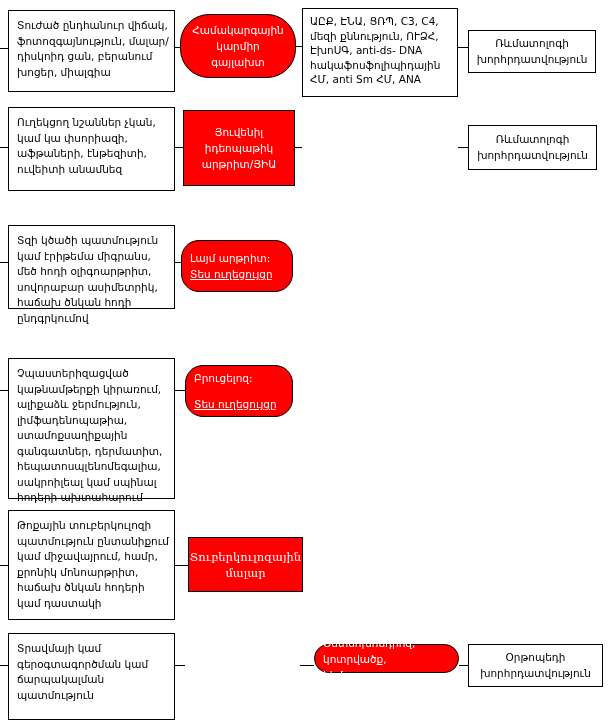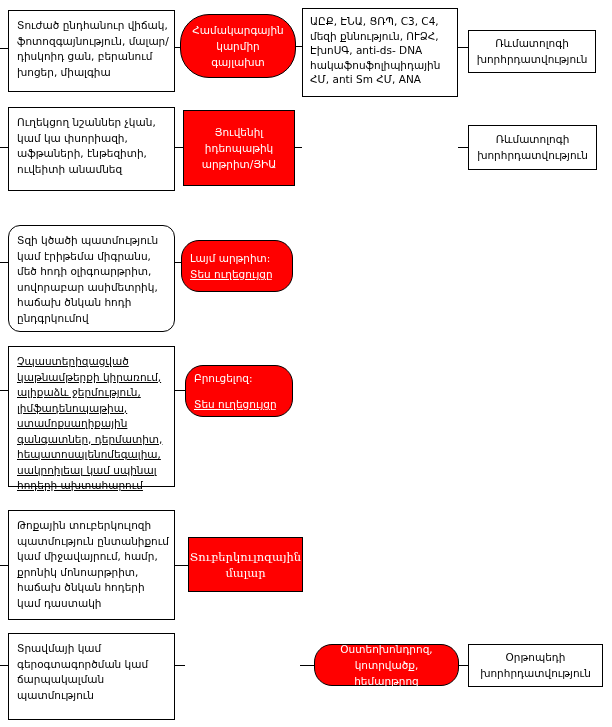--- a/index.html
+++ b/index.html
@@ -81,42 +81,42 @@
   <div class="connector" style="left:458px;top:47px;width:10px;"></div>
 
   <div class="box symptoms" style="left:8px;top:107px;width:167px;height:84px;">Ուղեկցող նշաններ չկան, կամ կա փսորիազի, աֆթաների, էնթեզիտի, ուվեիտի անամնեզ</div>
   <div class="box diagnosis" style="left:183px;top:110px;width:112px;height:76px;">Յուվենիլ իդեոպաթիկ արթրիտ/ՅԻԱ</div>
   <div class="box referral" style="left:468px;top:125px;width:129px;height:45px;">Ռևմատոլոգի խորհրդատվություն</div>
   <div class="connector" style="left:0px;top:147px;width:8px;"></div>
   <div class="connector" style="left:175px;top:147px;width:8px;"></div>
   <div class="connector" style="left:295px;top:147px;width:7px;"></div>
   <div class="connector" style="left:458px;top:147px;width:10px;"></div>
 
-  <div class="box symptoms" style="left:8px;top:225px;width:167px;height:107px;border-radius:12px;">Տզի կծածի պատմություն կամ էրիթեմա միգրանս, մեծ հոդի օլիգոարթրիտ, սովորաբար ասիմետրիկ, հաճախ ծնկան հոդի ընդգրկումով</div>
+  <div class="box symptoms" style="left:8px;top:225px;width:167px;height:84px;">Տզի կծածի պատմություն կամ էրիթեմա միգրանս, մեծ հոդի օլիգոարթրիտ, սովորաբար ասիմետրիկ, հաճախ ծնկան հոդի ընդգրկումով</div>
   <div class="box diagnosis left-align" style="left:181px;top:240px;width:112px;height:52px;">
     <div>Լայմ արթրիտ:</div>
     <div class="link">Տես ուղեցույցը</div>
   </div>
   <div class="connector" style="left:0px;top:262px;width:8px;"></div>
   <div class="connector" style="left:175px;top:262px;width:6px;"></div>
 
-  <div class="box symptoms" style="left:8px;top:346px;width:167px;height:141px;text-decoration:underline;">Չպաստերիզացված կաթնամթերքի կիրառում, ալիքաձև ջերմություն, լիմֆադենոպաթիա, ստամոքսաղիքային գանգատներ, դերմատիտ, հեպատոսպլենոմեգալիա, սակրոիլեալ կամ սպինալ հոդերի ախտահարում</div>
+  <div class="box symptoms" style="left:8px;top:358px;width:167px;height:141px;">Չպաստերիզացված կաթնամթերքի կիրառում, ալիքաձև ջերմություն, լիմֆադենոպաթիա, ստամոքսաղիքային գանգատներ, դերմատիտ, հեպատոսպլենոմեգալիա, սակրոիլեալ կամ սպինալ հոդերի ախտահարում</div>
   <div class="box diagnosis left-align" style="left:185px;top:365px;width:108px;height:52px;">
     <div class="gap-below">Բրուցելոզ:</div>
     <div class="link">Տես ուղեցույցը</div>
   </div>
   <div class="connector" style="left:0px;top:390px;width:8px;"></div>
   <div class="connector" style="left:175px;top:390px;width:10px;"></div>
 
   <div class="box symptoms" style="left:8px;top:510px;width:167px;height:110px;">Թոքային տուբերկուլոզի պատմություն ընտանիքում կամ միջավայրում, համր, քրոնիկ մոնոարթրիտ, հաճախ ծնկան հոդերի կամ դաստակի</div>
   <div class="box diagnosis serif" style="left:188px;top:537px;width:115px;height:55px;">Տուբերկուլոզային մալար</div>
   <div class="connector" style="left:0px;top:565px;width:8px;"></div>
   <div class="connector" style="left:175px;top:565px;width:13px;"></div>
 
   <div class="box symptoms" style="left:8px;top:633px;width:167px;height:87px;">Տրավմայի կամ գերօգտագործման կամ ճարպակալման պատմություն</div>
-  <div class="box diagnosis left-align" style="left:314px;top:644px;width:145px;height:42px;text-align:center;">Օստեոխոնդրոզ, կոտրվածք, հեմարթրոզ</div>
+  <div class="box diagnosis left-align" style="left:314px;top:644px;width:145px;height:29px;">Օստեոխոնդրոզ, կոտրվածք, հեմարթրոզ</div>
   <div class="box referral" style="left:468px;top:644px;width:135px;height:43px;">Օրթոպեդի խորհրդատվություն</div>
   <div class="connector" style="left:0px;top:665px;width:8px;"></div>
   <div class="connector" style="left:175px;top:665px;width:10px;"></div>
   <div class="connector" style="left:300px;top:665px;width:14px;"></div>
   <div class="connector" style="left:459px;top:665px;width:9px;"></div>
 
 </div>
 
 </body></html>

